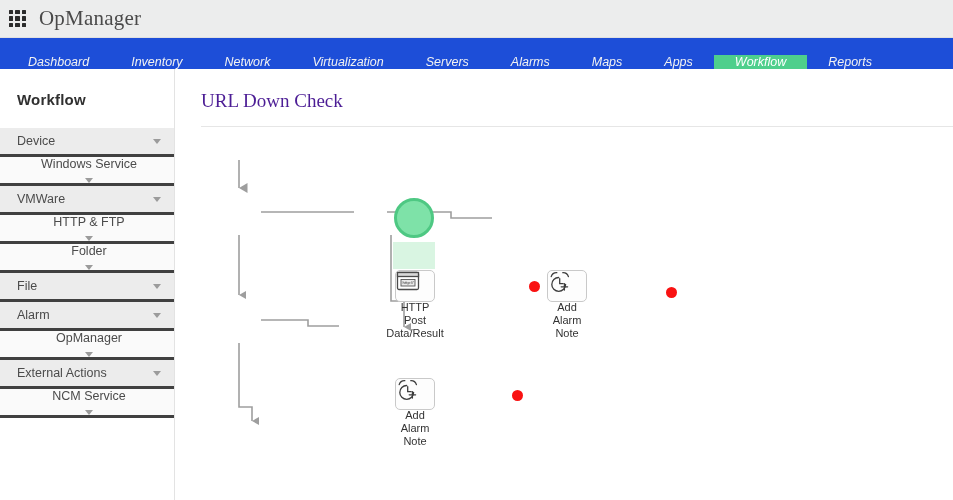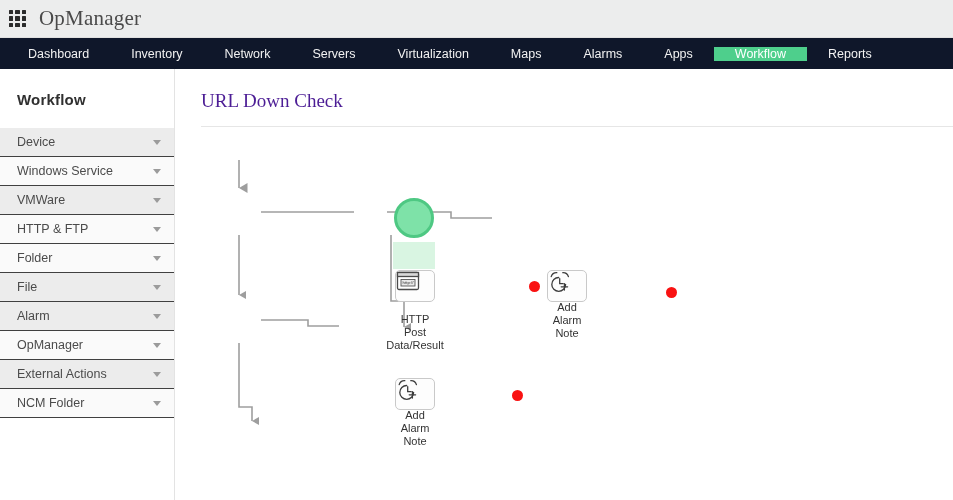--- a/index.html
+++ b/index.html
@@ -32,24 +32,25 @@
   .brand-title {
     font-family: "Liberation Serif", serif;
     font-size: 21px;
     color: #4a4a4a;
     letter-spacing: .2px;
   }
 
   
   .navbar {
     height: 31px;
-    background: #0f172a;
-    display: flex;
-    align-items: center;
+    background: #1d4ed8;
+    display: flex;
+    align-items: flex-end;
     padding-left: 7px;
+    font-style: italic;
   }
   .nav-item {
     display: flex;
     align-items: center;
     padding: 0 21px;
     font-size: 12.5px;
     color: #f2f2f2;
     cursor: pointer;
     white-space: nowrap;
   }
@@ -76,24 +77,24 @@
   }
   .side-item {
     height: 29px;
     display: flex;
     align-items: center;
     justify-content: space-between;
     padding: 0 13px 0 17px;
     font-size: 12.5px;
     color: #4b4b4b;
     cursor: pointer;
-    border-bottom: 1px solid #404040;
+    border-bottom: 3px solid #404040;
   }
   .side-item.alt { background: #ececec; }
-  .side-item:not(.alt) { background: #fafafa; }
+  .side-item:not(.alt) { background: #fafafa; flex-direction: column; }
   .caret {
     width: 0; height: 0;
     border-left: 4px solid transparent;
     border-right: 4px solid transparent;
     border-top: 5px solid #9b9b9b;
     flex: none;
   }
 
   
   .content {
@@ -185,24 +186,24 @@
       <i></i>
       <i></i>
   </div>
   <div class="brand-title">OpManager</div>
 </div>
 
 <div class="navbar">
   <div class="nav-item">Dashboard</div>
   <div class="nav-item">Inventory</div>
   <div class="nav-item">Network</div>
+  <div class="nav-item">Virtualization</div>
   <div class="nav-item">Servers</div>
-  <div class="nav-item">Virtualization</div>
+  <div class="nav-item">Alarms</div>
   <div class="nav-item">Maps</div>
-  <div class="nav-item">Alarms</div>
   <div class="nav-item">Apps</div>
   <div class="nav-item active">Workflow</div>
   <div class="nav-item">Reports</div>
 </div>
 
 <div class="layout">
 
   <div class="sidebar">
     <div class="sidebar-title">Workflow</div>
 
@@ -236,21 +237,21 @@
     </div>
     <div class="side-item">
       <span>OpManager</span>
       <span class="caret"></span>
     </div>
     <div class="side-item alt">
       <span>External Actions</span>
       <span class="caret"></span>
     </div>
     <div class="side-item">
-      <span>NCM Folder</span>
+      <span>NCM Service</span>
       <span class="caret"></span>
     </div>
   </div>
 
   <div class="content">
     <div class="page-title">URL Down Check</div>
     <div class="divider"></div>
 
     <div class="canvas">
       <svg width="778" height="431">
@@ -285,21 +286,21 @@
       <div class="start-circle" style="left:219px; top:129px;"></div>
 
       <div class="node" style="left:220px; top:201px;">
         <svg width="24" height="20" viewBox="0 0 24 20">
           <rect x="1.5" y="1.5" width="21" height="17" rx="1.5" fill="#ffffff" stroke="#4a4a4a" stroke-width="1.3"></rect>
           <rect x="1.5" y="1.5" width="21" height="4" fill="#d8d8d8" stroke="#4a4a4a" stroke-width="1.3"></rect>
           <rect x="5" y="8.5" width="14" height="6.5" fill="#eaeaea" stroke="#555" stroke-width="0.9"></rect>
           <text x="12" y="13.4" font-size="4.4" text-anchor="middle" font-family="Liberation Sans, sans-serif" fill="#333">http://</text>
         </svg>
       </div>
-      <div class="node-label" style="left:192px; top:244px;">
+      <div class="node-label" style="left:192px; top:232px;">
         <div>HTTP</div>
         <div>Post</div>
         <div>Data/Result</div>
       </div>
 
       <div class="node" style="left:372px; top:201px;">
         <svg width="24" height="22" viewBox="0 0 24 22">
           <g fill="none" stroke="#3d3d3d" stroke-width="1.3" stroke-linecap="round">
             <path d="M3.2,5.6 A5.6,5.6 0 0 1 8.8,1.6"></path>
             <path d="M20.4,5.6 A5.6,5.6 0 0 0 14.8,1.6"></path>

